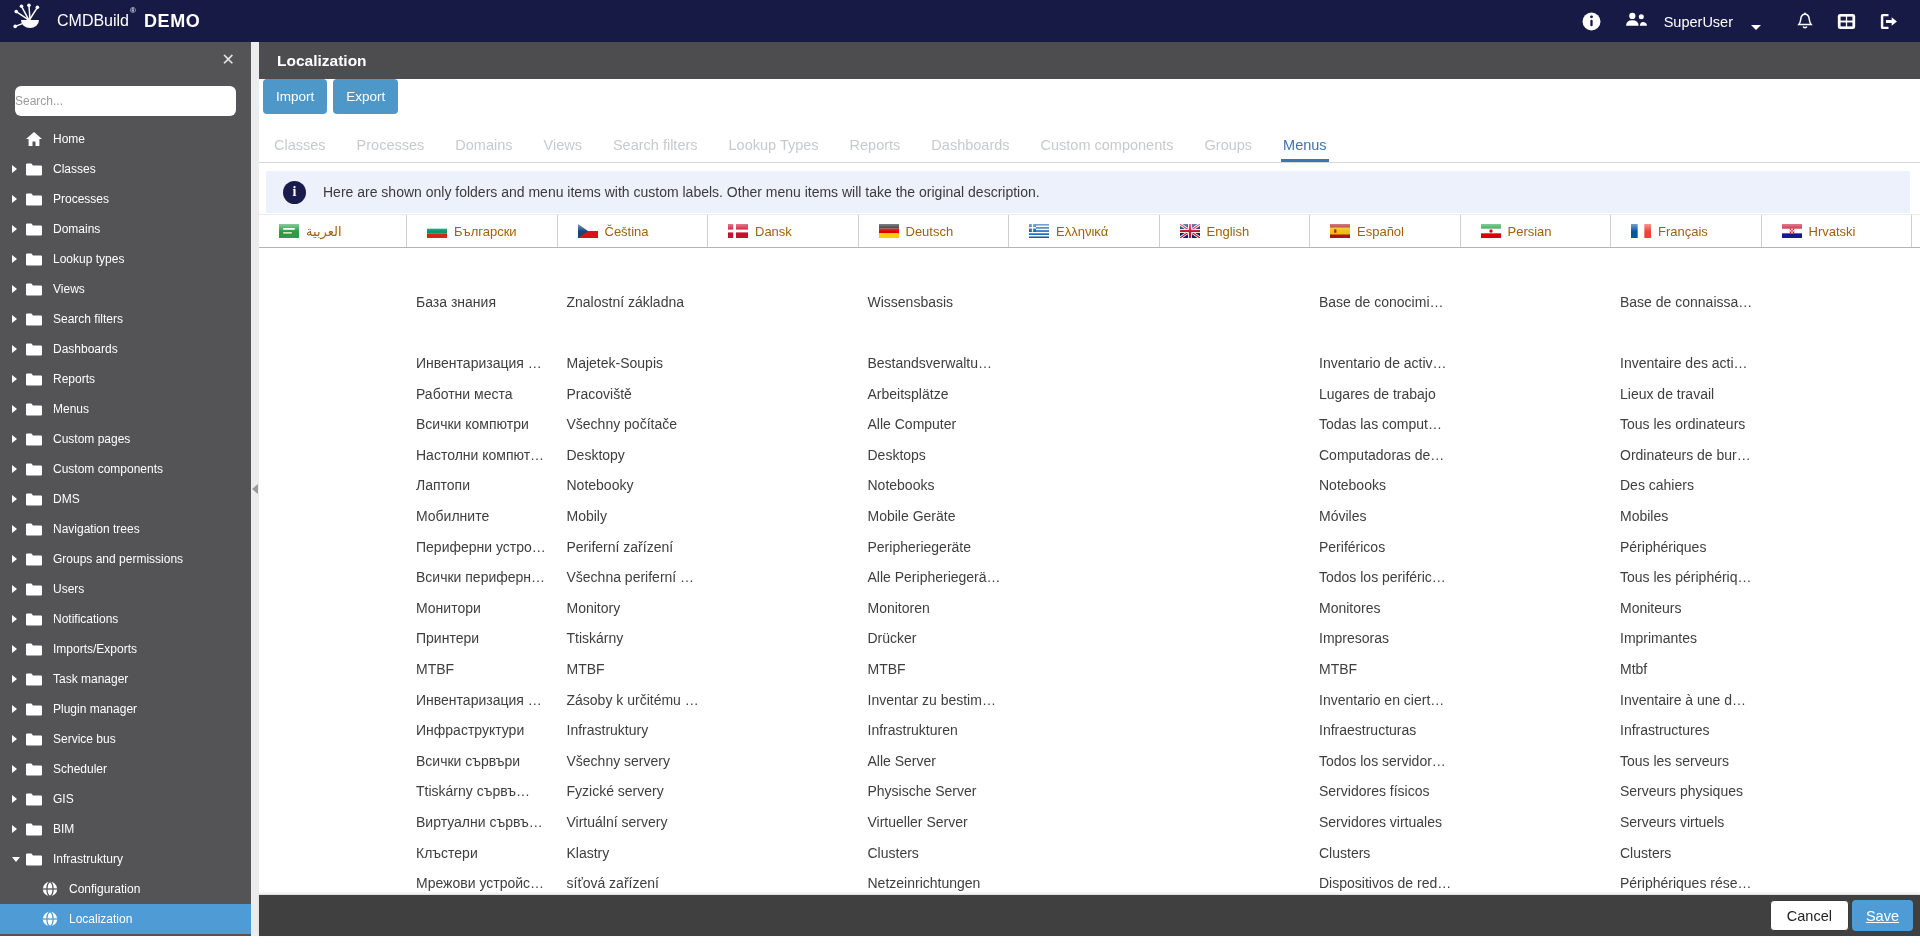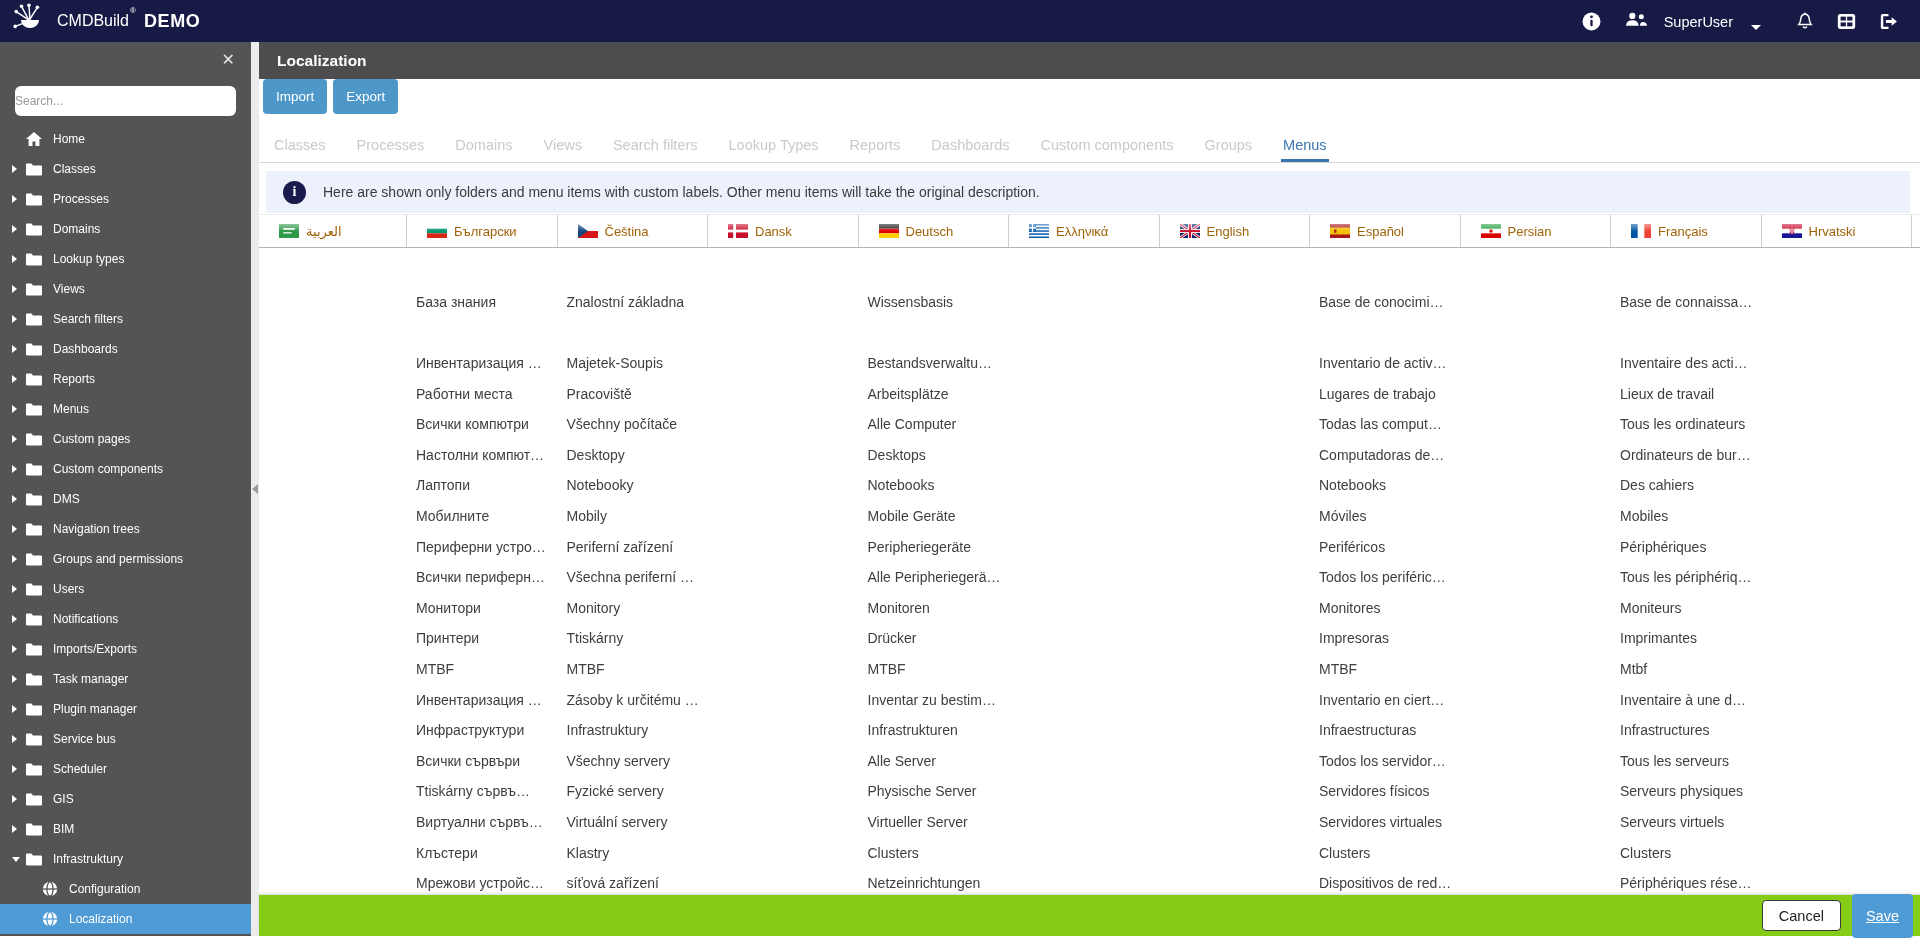--- a/index.html
+++ b/index.html
@@ -54,23 +54,23 @@
   .grid-head{display:grid;grid-template-columns:148px repeat(11,150.5px);margin-top:1px;border-bottom:1px solid #b3b3b3;border-top:1px solid #ececec;flex-shrink:0;}
   .hcell{height:32px;display:flex;align-items:center;gap:7px;padding-left:20px;border-right:1px solid #cfcfcf;font-size:13px;color:#a16207;overflow:hidden;white-space:nowrap;background:#fff;}
   .flag{width:20px;height:14px;flex-shrink:0;box-shadow:inset 0 0 0 0.5px rgba(0,0,0,.28);position:relative;}
   .flag svg{display:block;}
   .flag::after{content:"";position:absolute;inset:0;background:linear-gradient(180deg,rgba(255,255,255,.45),rgba(255,255,255,0) 55%);}
   .tbody{flex:1;overflow:hidden;padding-top:8px;}
   .trow{display:grid;grid-template-columns:148px repeat(11,150.5px);height:30.6px;align-items:center;}
   .tcell{padding-left:9px;font-size:14px;color:#3e3e3e;white-space:nowrap;overflow:hidden;cursor:text;}
 
   
-  .footerbar{position:absolute;left:0;right:0;bottom:0;height:42px;background:#84cc16;border-top:1px solid #e0e0e0;box-shadow:0 -1px 3px rgba(0,0,0,.09);display:flex;align-items:center;justify-content:flex-end;gap:11px;padding-right:7px;z-index:5;}
+  .footerbar{position:absolute;left:0;right:0;bottom:0;height:42px;background:#404040;border-top:1px solid #e0e0e0;box-shadow:0 -1px 3px rgba(0,0,0,.09);display:flex;align-items:center;justify-content:flex-end;gap:3px;padding-right:7px;z-index:5;}
   .btn-cancel{height:31px;padding:0 16px;background:#fff;border:1px solid #3a3a3a;border-radius:4px;font-size:14.5px;color:#222;cursor:pointer;}
-  .btn-save{height:44px;padding:0 14px;background:#4f9bd5;border:none;border-radius:4px;font-size:14.5px;color:#fff;cursor:pointer;text-decoration:underline;}
+  .btn-save{height:31px;padding:0 14px;background:#4f9bd5;border:none;border-radius:4px;font-size:14.5px;color:#fff;cursor:pointer;text-decoration:underline;}
 </style>
 </head>
 <body>
 
 <div class="app">
 
   <header class="topbar">
     <div class="brand">
       <span>
         <svg width="36" height="32" viewBox="0 0 34 30">

